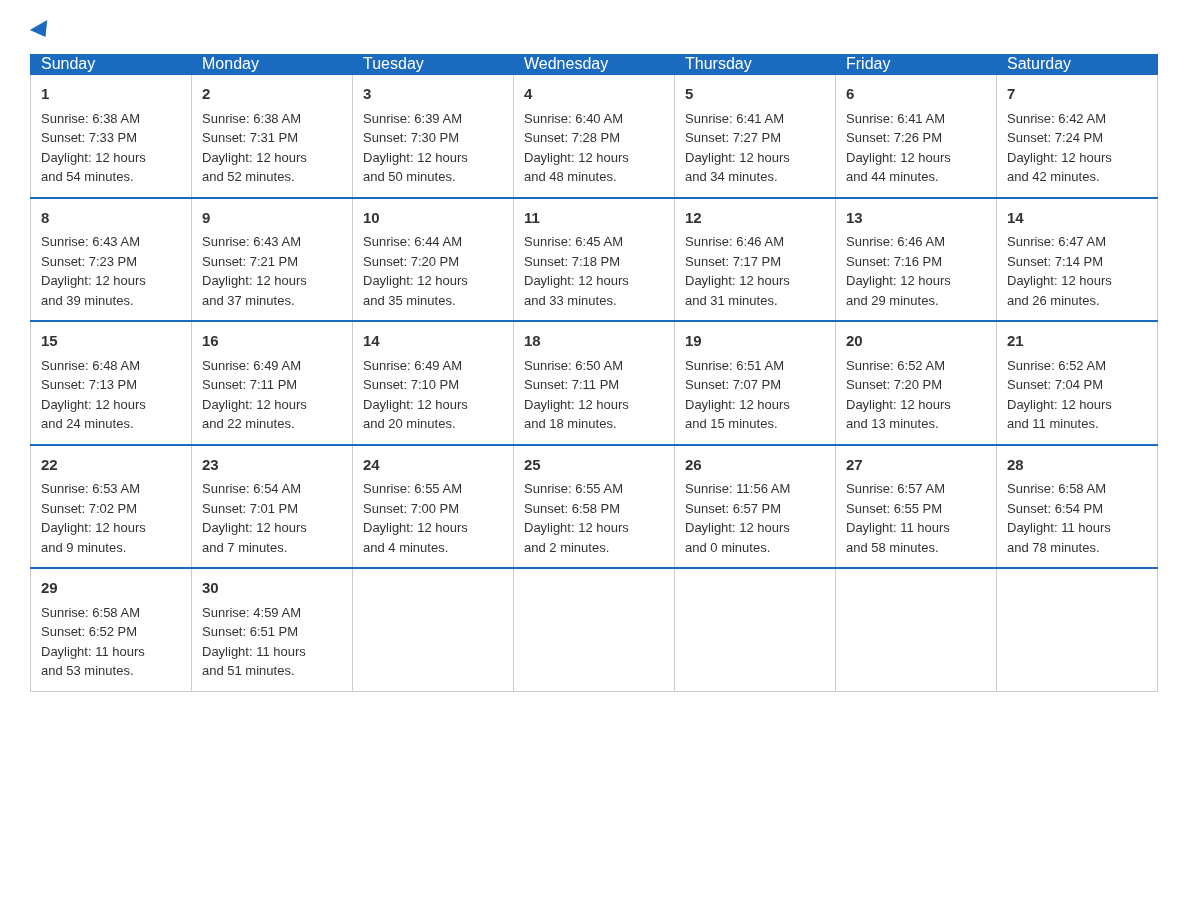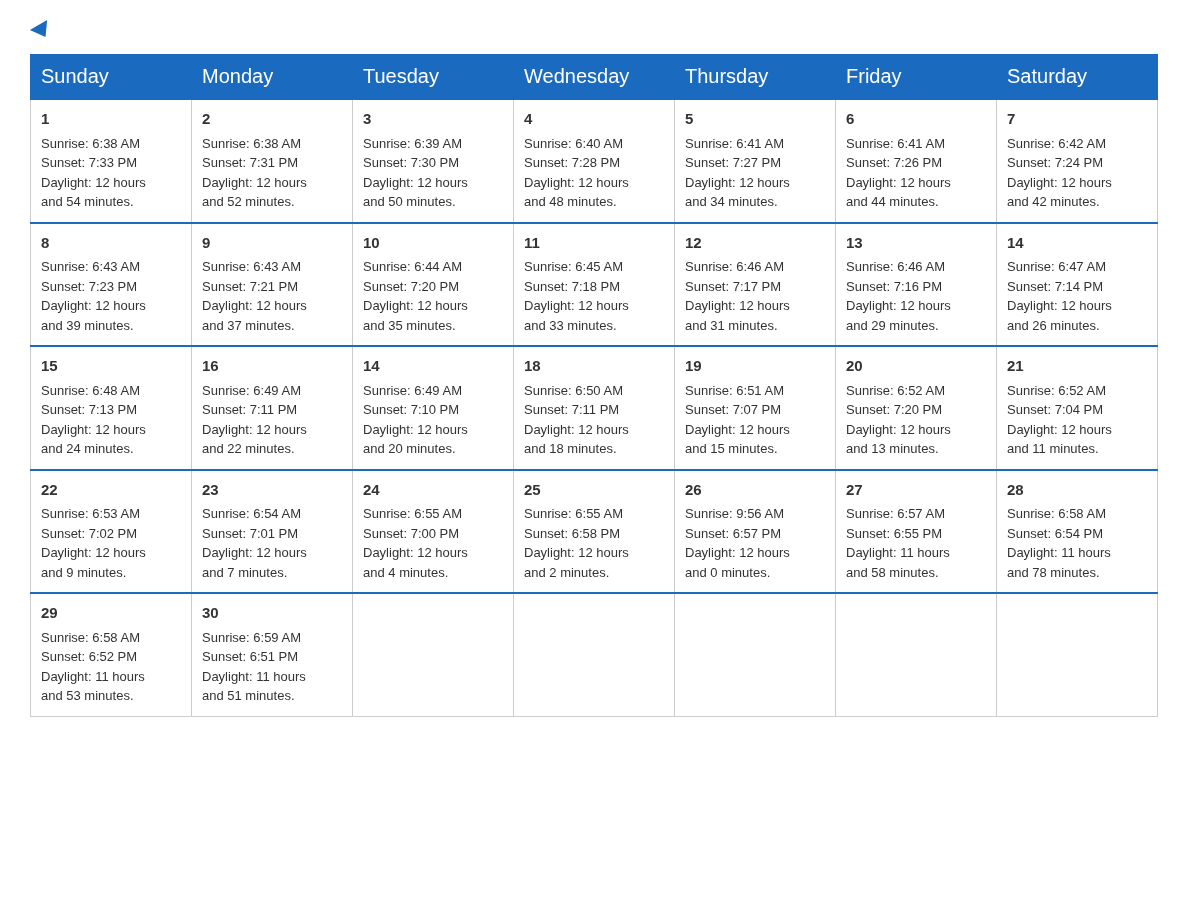--- a/index.html
+++ b/index.html
@@ -63,23 +63,23 @@
       margin-top: 4px;
     }
     .calendar {
       width: 100%;
       border-collapse: collapse;
       border: 1px solid #aaa;
     }
     .calendar th {
       background-color: #1a6abf;
       color: #fff;
-      font-size: 20px;
+      font-size: 16px;
       font-weight: normal;
-      padding: 10px 10px;
+      padding: 0 10px;
       text-align: left;
       border: 1px solid #1a6abf;
     }
     .calendar td {
       vertical-align: top;
       padding: 8px 10px 10px 10px;
       border: 1px solid #ccc;
       width: 14.28%;
       font-size: 13px;
       line-height: 1.5;
@@ -304,21 +304,21 @@
       </td>
         <td>
         <span class="day-number">25</span>
         <span>Sunrise: 6:55 AM</span><br>
         <span>Sunset: 6:58 PM</span><br>
         <span>Daylight: 12 hours</span><br>
         <span>and 2 minutes.</span>
       </td>
         <td>
         <span class="day-number">26</span>
-        <span>Sunrise: 9:56 AM</span><br>
+        <span>Sunrise: 11:56 AM</span><br>
         <span>Sunset: 6:57 PM</span><br>
         <span>Daylight: 12 hours</span><br>
         <span>and 0 minutes.</span>
       </td>
         <td>
         <span class="day-number">27</span>
         <span>Sunrise: 6:57 AM</span><br>
         <span>Sunset: 6:55 PM</span><br>
         <span>Daylight: 11 hours</span><br>
         <span>and 58 minutes.</span>
@@ -334,21 +334,21 @@
       <tr class="week-row">
         <td>
         <span class="day-number">29</span>
         <span>Sunrise: 6:58 AM</span><br>
         <span>Sunset: 6:52 PM</span><br>
         <span>Daylight: 11 hours</span><br>
         <span>and 53 minutes.</span>
       </td>
         <td>
         <span class="day-number">30</span>
-        <span>Sunrise: 6:59 AM</span><br>
+        <span>Sunrise: 4:59 AM</span><br>
         <span>Sunset: 6:51 PM</span><br>
         <span>Daylight: 11 hours</span><br>
         <span>and 51 minutes.</span>
       </td>
         <td class="empty-cell"></td>
         <td class="empty-cell"></td>
         <td class="empty-cell"></td>
         <td class="empty-cell"></td>
         <td class="empty-cell"></td>
       </tr>

